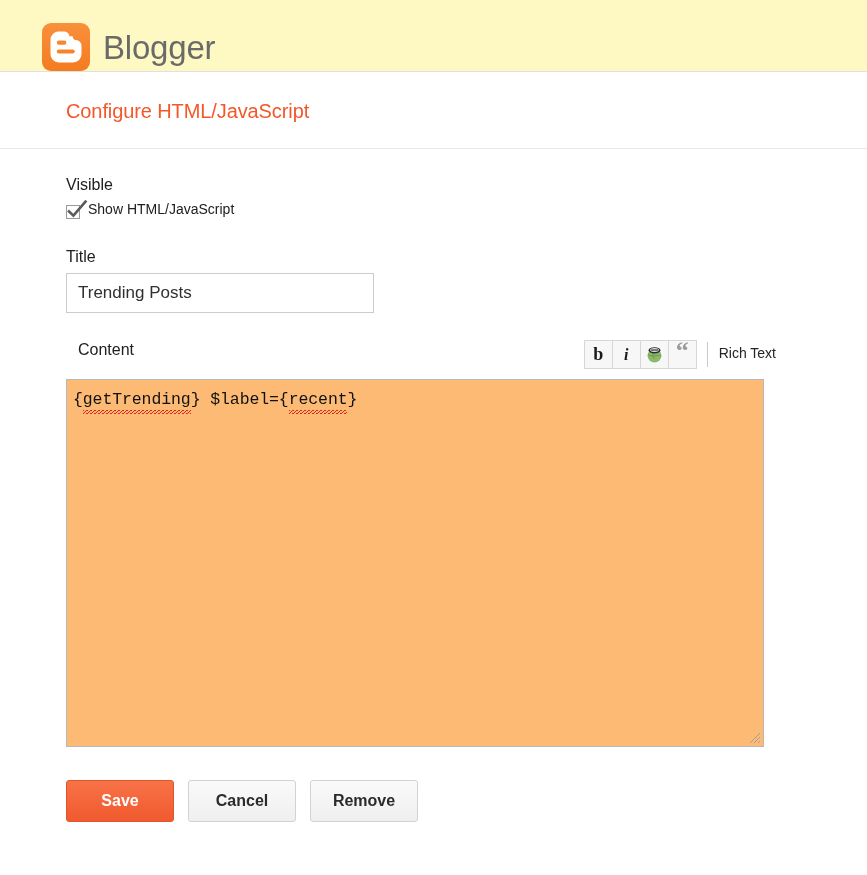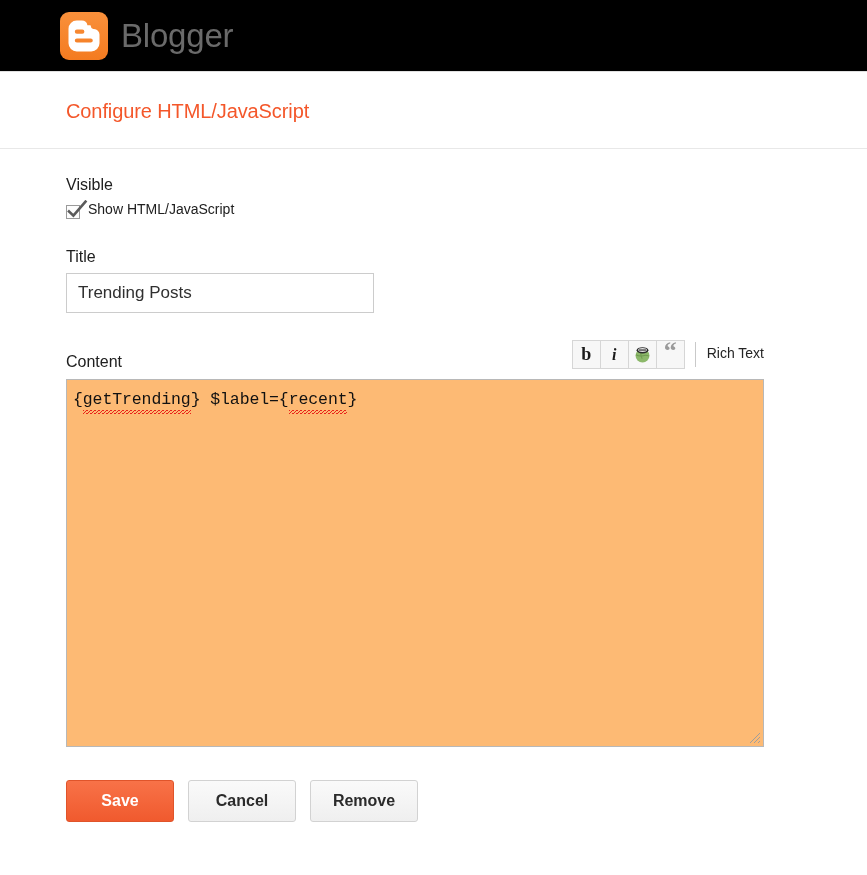--- a/index.html
+++ b/index.html
@@ -12,25 +12,25 @@
     background: #ffffff;
     font-family: "Liberation Sans", sans-serif;
     color: #222222;
     overflow: hidden;
     position: relative;
   }
 
   
   .header-bar {
     height: 72px;
-    background: #000000;
+    background: #fef9c3;
     border-bottom: 1px solid #e0e0e0;
     display: flex;
-    align-items: center;
-    padding-left: 60px;
+    align-items: flex-end;
+    padding-left: 42px;
     box-sizing: border-box;
   }
   .logo-wrap {
     display: flex;
     align-items: center;
     gap: 13px;
   }
   .logo-mark {
     width: 48px;
     height: 48px;
@@ -115,24 +115,25 @@
     color: #303030;
     padding: 0 11px;
     box-sizing: border-box;
     outline: none;
     border-radius: 0;
   }
 
   
   .content-head {
     display: flex;
-    align-items: flex-end;
+    align-items: flex-start;
     width: 698px;
     justify-content: space-between;
     margin-bottom: 8px;
+    margin-left: 12px;
   }
   .editor-toolbar {
     display: flex;
     align-items: center;
     gap: 0;
     padding-bottom: 2px;
   }
   .tool-btn {
     width: 29px;
     height: 29px;

